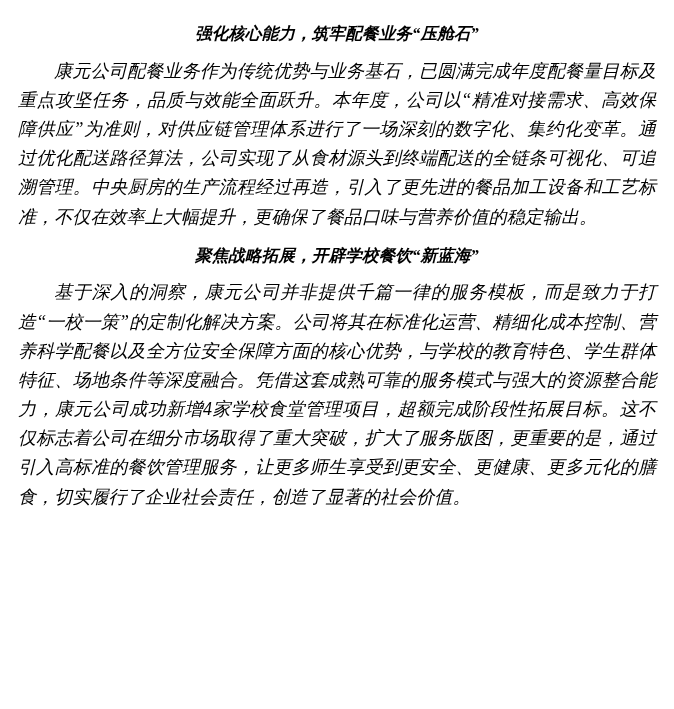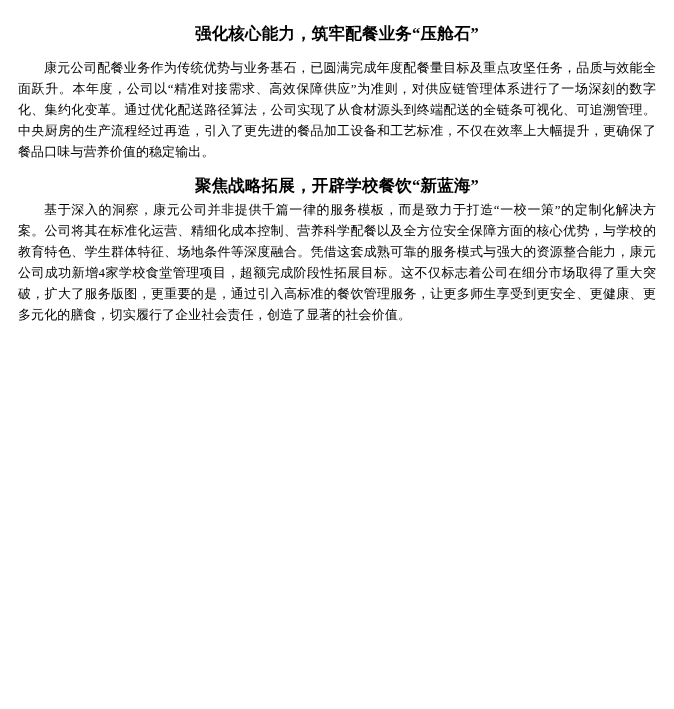--- a/index.html
+++ b/index.html
@@ -12,36 +12,37 @@
     background: #ffffff;
     font-family: "Liberation Serif", "DejaVu Serif", serif;
     color: #000000;
     overflow: hidden;
   }
   .page {
     width: 674px;
     height: 530px;
     box-sizing: border-box;
     padding: 22px 18px 10px 18px;
+    font-style: italic;
   }
   .heading {
     text-align: center;
     font-weight: bold;
     font-size: 16.5px;
     line-height: 1.5;
     margin: 0 0 10px 0;
     letter-spacing: 0.2px;
   }
   .heading.second {
     margin-top: 12px;
-    margin-bottom: 0;
+    margin-bottom: 10px;
   }
   p.para {
     margin: 0 0 9px 0;
-    font-size: 13px;
+    font-size: 18px;
     line-height: 1.62;
     text-align: justify;
     text-justify: inter-ideograph;
     text-indent: 2em;
     letter-spacing: 0.1px;
   }
   p.para:last-child {
     margin-bottom: 16px;
   }
 </style>

